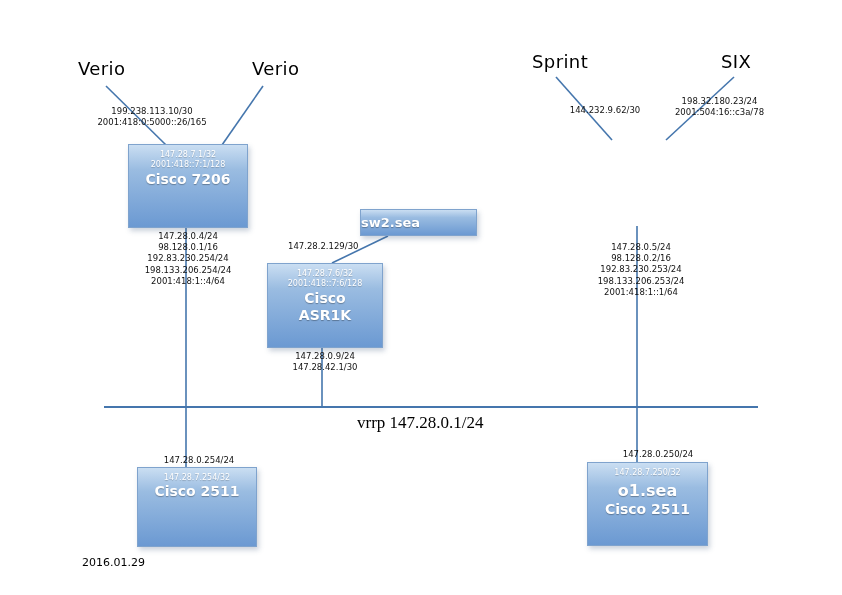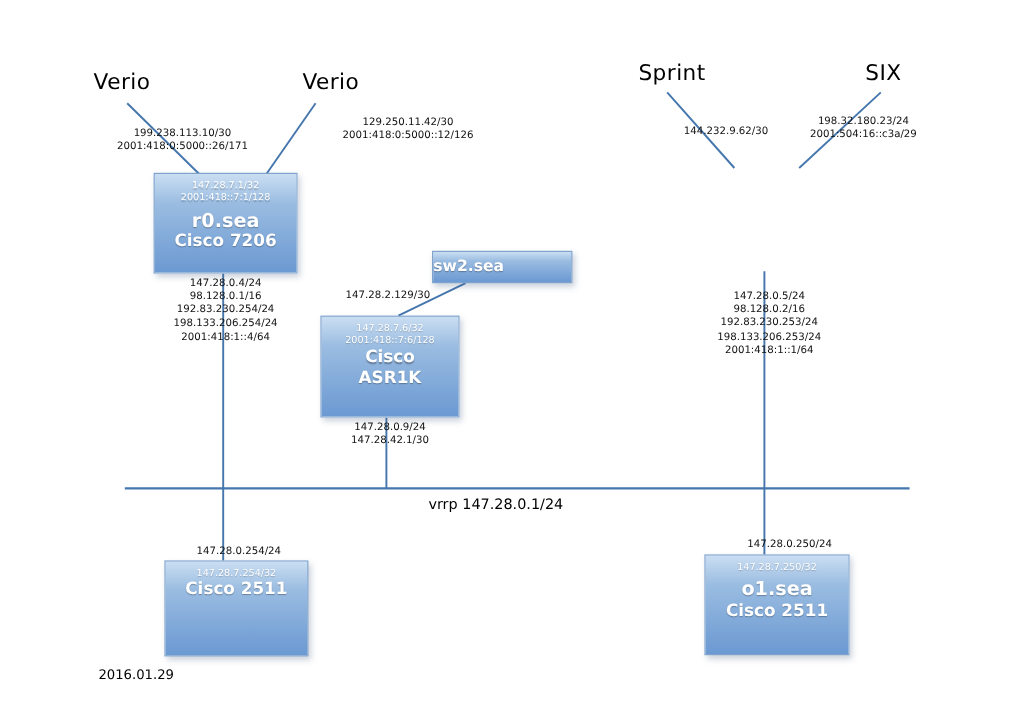--- a/index.html
+++ b/index.html
@@ -17,21 +17,21 @@
   .node { position:absolute; text-align:center; color:#fff;
           background:linear-gradient(180deg,#cadef2 0%, #9abce1 30%, #6b99d2 100%);
           border:1px solid #7fa3cd; box-shadow:2px 3px 5px rgba(70,95,130,.28);
           padding-top:5px; }
   .node .lo    { font-size:8px; line-height:1.3; text-shadow:0 1px 1px rgba(0,0,0,.22); white-space:nowrap; }
   .node .name  { font-size:16px; font-weight:bold; margin-top:3px; line-height:1.2; text-shadow:0 1px 1px rgba(0,0,0,.3); }
   .node .model { font-size:14px; font-weight:bold; line-height:1.2; text-shadow:0 1px 1px rgba(0,0,0,.3); }
   .node.sw { padding-top:0; display:flex; align-items:center; justify-content:flex-start; }
   .node.sw .name { font-size:13px; margin-top:0; }
 
-  .vrrp { position:absolute; font-size:12px; color:#000; white-space:nowrap; }
+  .vrrp { position:absolute; font-size:17px; color:#000; white-space:nowrap;font-family:Liberation Serif, serif; }
   .date { position:absolute; font-size:11px; color:#000; white-space:nowrap;margin-left:20px; }
 </style>
 </head>
 <body>
 
 <div class="canvas">
 
   <svg class="wires" viewBox="0 0 842 595">
     <line x1="106" y1="86" x2="166" y2="145" stroke="#4576ad" stroke-width="1.6"></line>
     <line x1="263" y1="86" x2="222" y2="145" stroke="#4576ad" stroke-width="1.6"></line>
@@ -44,38 +44,33 @@
     <line x1="104" y1="407" x2="758" y2="407" stroke="#4576ad" stroke-width="1.8"></line>
   </svg>
 
   <div class="ext-label" style="left:78px;top:58px">Verio</div>
   <div class="ext-label" style="left:252px;top:58px">Verio</div>
   <div class="ext-label" style="left:532px;top:51px">Sprint</div>
   <div class="ext-label" style="left:721px;top:51px">SIX</div>
 
   <div class="ann" style="left:82px;top:106px;width:140px">
     <div>199.238.113.10/30</div>
-    <div>2001:418:0:5000::26/171</div>
-  </div>
-  <div class="ann" style="left:270px;top:97px;width:140px">
-    <div>129.250.11.42/30</div>
-    <div>2001:418:0:5000::12/126</div>
+    <div>2001:418:0:5000::26/165</div>
   </div>
   <div class="ann" style="left:550px;top:105px;width:110px">
     <div>144.232.9.62/30</div>
   </div>
   <div class="ann" style="left:652px;top:96px;width:135px">
     <div>198.32.180.23/24</div>
-    <div>2001:504:16::c3a/29</div>
+    <div>2001:504:16::c3a/78</div>
   </div>
 
   <div class="node" style="left:128px;top:144px;width:120px;height:84px">
     <div class="lo">147.28.7.1/32</div>
     <div class="lo">2001:418::7:1/128</div>
-    <div class="name">r0.sea</div>
     <div class="model">Cisco 7206</div>
   </div>
   <div class="ann" style="left:128px;top:231px;width:120px">
     <div>147.28.0.4/24</div>
     <div>98.128.0.1/16</div>
     <div>192.83.230.254/24</div>
     <div>198.133.206.254/24</div>
     <div>2001:418:1::4/64</div>
   </div>
 

